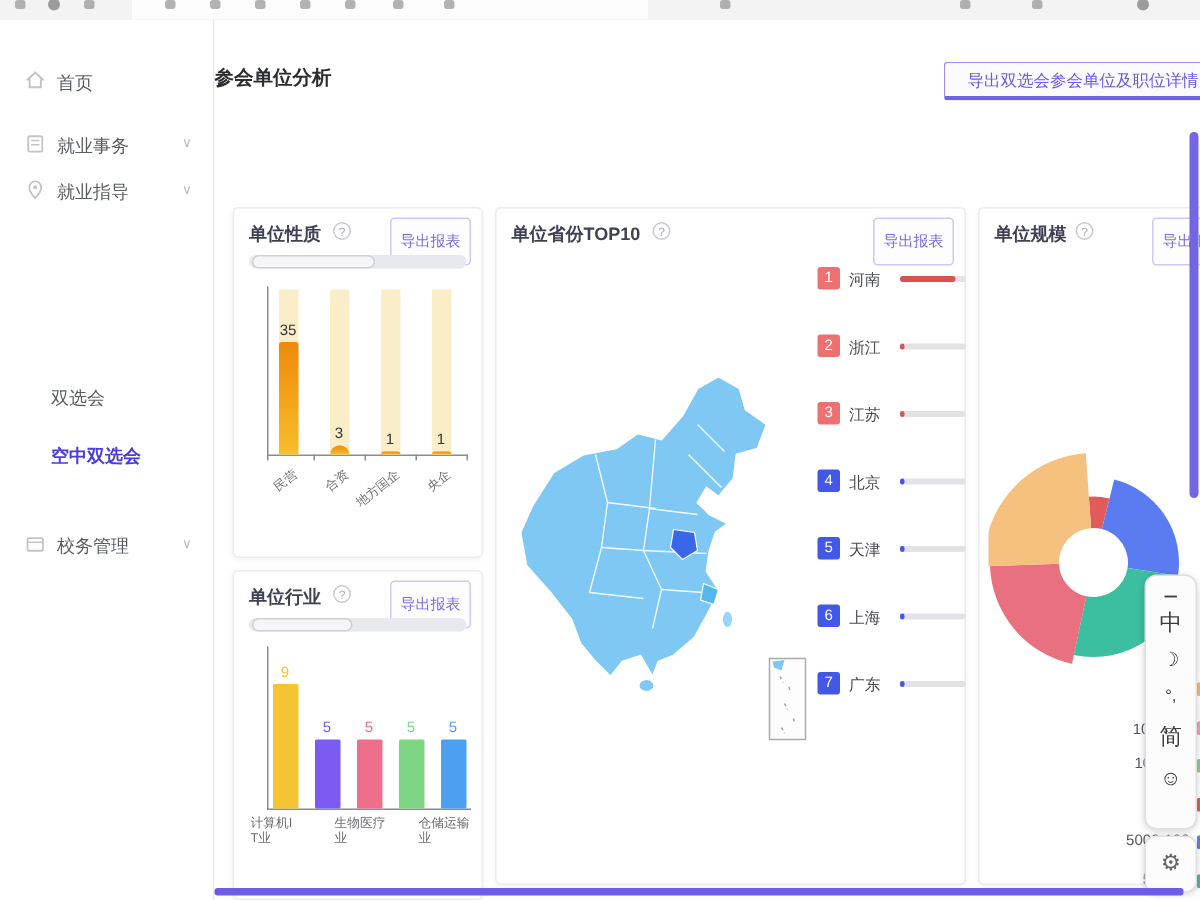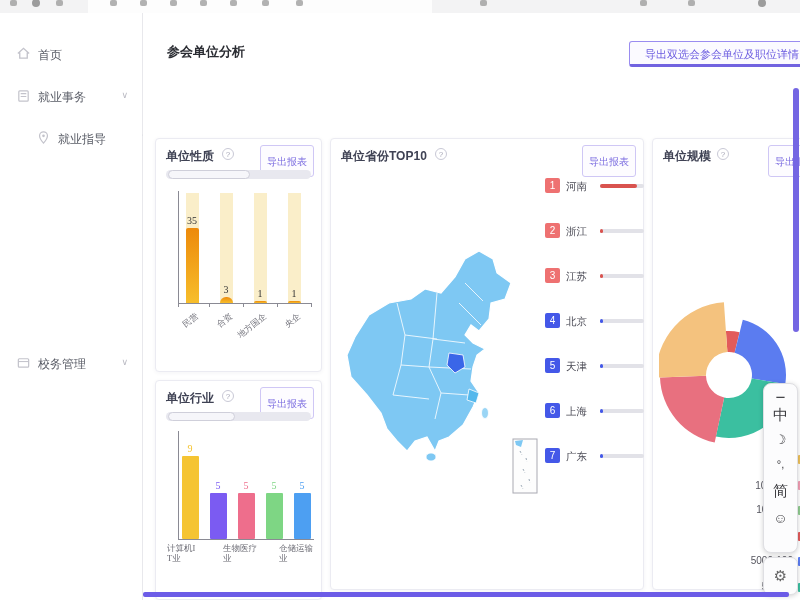--- a/index.html
+++ b/index.html
@@ -13,33 +13,33 @@
   
   #sidebar{position:absolute;left:0;top:13px;width:142px;height:587px;background:#fff;border-right:1px solid #e8e8ec;}
   .side-item{position:absolute;left:0;width:142px;height:24px;font-size:12px;color:#595c66;cursor:pointer;}
   .side-item .s-ic{position:absolute;left:16px;top:3px;width:15px;height:15px;}
   .side-item .s-label{position:absolute;left:38px;top:4px;white-space:nowrap;}
   .side-item.child .s-label{left:34px;}
   .side-item.active .s-label{color:#4a3ddb;font-weight:bold;}
   .side-item .s-chev{position:absolute;right:14px;top:5px;font-size:9px;color:#b9b9c2;}
   
   #main{position:absolute;left:143px;top:13px;width:657px;height:587px;background:#fff;}
-  #page-title{position:absolute;left:24px;top:30px;font-size:13px;font-weight:bold;color:#2b2d33;}
+  #page-title{position:absolute;left:0;top:30px;font-size:13px;font-weight:bold;color:#2b2d33;}
   #export-main{position:absolute;left:486px;top:28px;width:178px;height:26px;background:#fbfaff;
       border:1px solid #9a8cf0;border-bottom:3px solid #7163e0;border-radius:3px;color:#6a5ae0;
       font-size:11px;line-height:24px;padding:0 0 0 8px;white-space:nowrap;overflow:hidden;cursor:pointer;box-sizing:border-box;}
   .panel{position:absolute;background:#fff;border:1px solid #ebebf2;border-radius:4px;box-shadow:0 1px 4px rgba(40,40,80,.05);margin-top:42px;}
   .panel-title{position:absolute;left:10px;top:9px;font-size:12px;font-weight:bold;color:#3f4254;white-space:nowrap;}
   .qmark{position:absolute;top:9px;width:12px;height:12px;border:1px solid #c9c9d6;border-radius:50%;
       color:#a8a8b8;font-size:8px;text-align:center;line-height:12px;box-sizing:border-box;cursor:pointer;}
   .export-mini{position:absolute;right:7px;top:6px;height:32px;line-height:17px;padding:0 6px;font-size:10px;
       color:#7b6ce0;background:#fdfcff;border:1px solid #cfc7f5;border-radius:3px;cursor:pointer;white-space:nowrap;}
   .dz-slider{position:absolute;left:10px;top:31px;right:10px;height:9px;background:#e8e8ef;border-radius:5px;cursor:pointer;}
   .dz-thumb{position:absolute;left:2px;top:0;height:7px;border:1px solid #cfcfda;background:#f6f6fa;border-radius:5px;}
-  .chart{position:absolute;left:0;width:165px;font-family:Liberation Serif, serif;}
+  .chart{position:absolute;left:0;width:165px;}
   .axis{position:absolute;background:#8a8a94;}
   .bgbar{position:absolute;background:#faeec9;}
   .valbar{position:absolute;}
   .vlabel{position:absolute;font-size:10px;text-align:center;color:#333;}
   .xlab-rot{position:absolute;font-size:8.5px;color:#71717a;text-align:right;transform:rotate(-38deg);transform-origin:100% 0;white-space:nowrap;}
   .xlab-c{position:absolute;font-size:8.5px;color:#6b6b74;text-align:left;line-height:10px;}
   
   .rank-row{position:absolute;left:214px;height:18px;}
   .rank-badge{position:absolute;left:0;top:0;width:15px;height:15px;border-radius:2px;color:#fff;font-size:10px;text-align:center;line-height:15px;}
   .rank-name{position:absolute;left:21px;top:2px;font-size:10.5px;color:#4a4a55;white-space:nowrap;}
@@ -89,27 +89,33 @@
         <span class="s-label">首页</span>
       </div>
       <div class="side-item" style="top: 72px;">
         <span class="s-ic"><svg viewBox="0 0 16 16" width="15" height="15">
             <rect x="3" y="3" width="10" height="11" rx="1" fill="none" stroke="#c3c3cb" stroke-width="1.3"></rect>
             <path d="M5 6 H11 M5 9 H11" stroke="#c3c3cb" stroke-width="1.1"></path>
           </svg></span>
         <span class="s-label">就业事务</span>
         <span class="s-chev">∨</span>
       </div>
-      <div class="side-item" style="top: 114px; margin-left: 20px;">
+      <div class="side-item" style="top: 103px;">
         <span class="s-ic"><svg viewBox="0 0 16 16" width="15" height="15">
             <path d="M8 2 a4.2 4.2 0 0 1 4.2 4.2 C12.2 9.5 8 14 8 14 C8 14 3.8 9.5 3.8 6.2 A4.2 4.2 0 0 1 8 2 Z" fill="none" stroke="#c3c3cb" stroke-width="1.3"></path>
             <circle cx="8" cy="6.2" r="1.4" fill="#c3c3cb"></circle>
           </svg></span>
         <span class="s-label">就业指导</span>
         <span class="s-chev">∨</span>
+      </div>
+      <div class="side-item child" style="top: 240px;">
+        <span class="s-label">双选会</span>
+      </div>
+      <div class="side-item child active" style="top: 279px;">
+        <span class="s-label">空中双选会</span>
       </div>
       <div class="side-item" style="top: 339px;">
         <span class="s-ic"><svg viewBox="0 0 16 16" width="15" height="15">
             <rect x="2.5" y="4" width="11" height="9" rx="1" fill="none" stroke="#c3c3cb" stroke-width="1.3"></rect>
             <path d="M2.5 7 H13.5" stroke="#c3c3cb" stroke-width="1.1"></path>
           </svg></span>
         <span class="s-label">校务管理</span>
         <span class="s-chev">∨</span>
       </div>
     </div>

